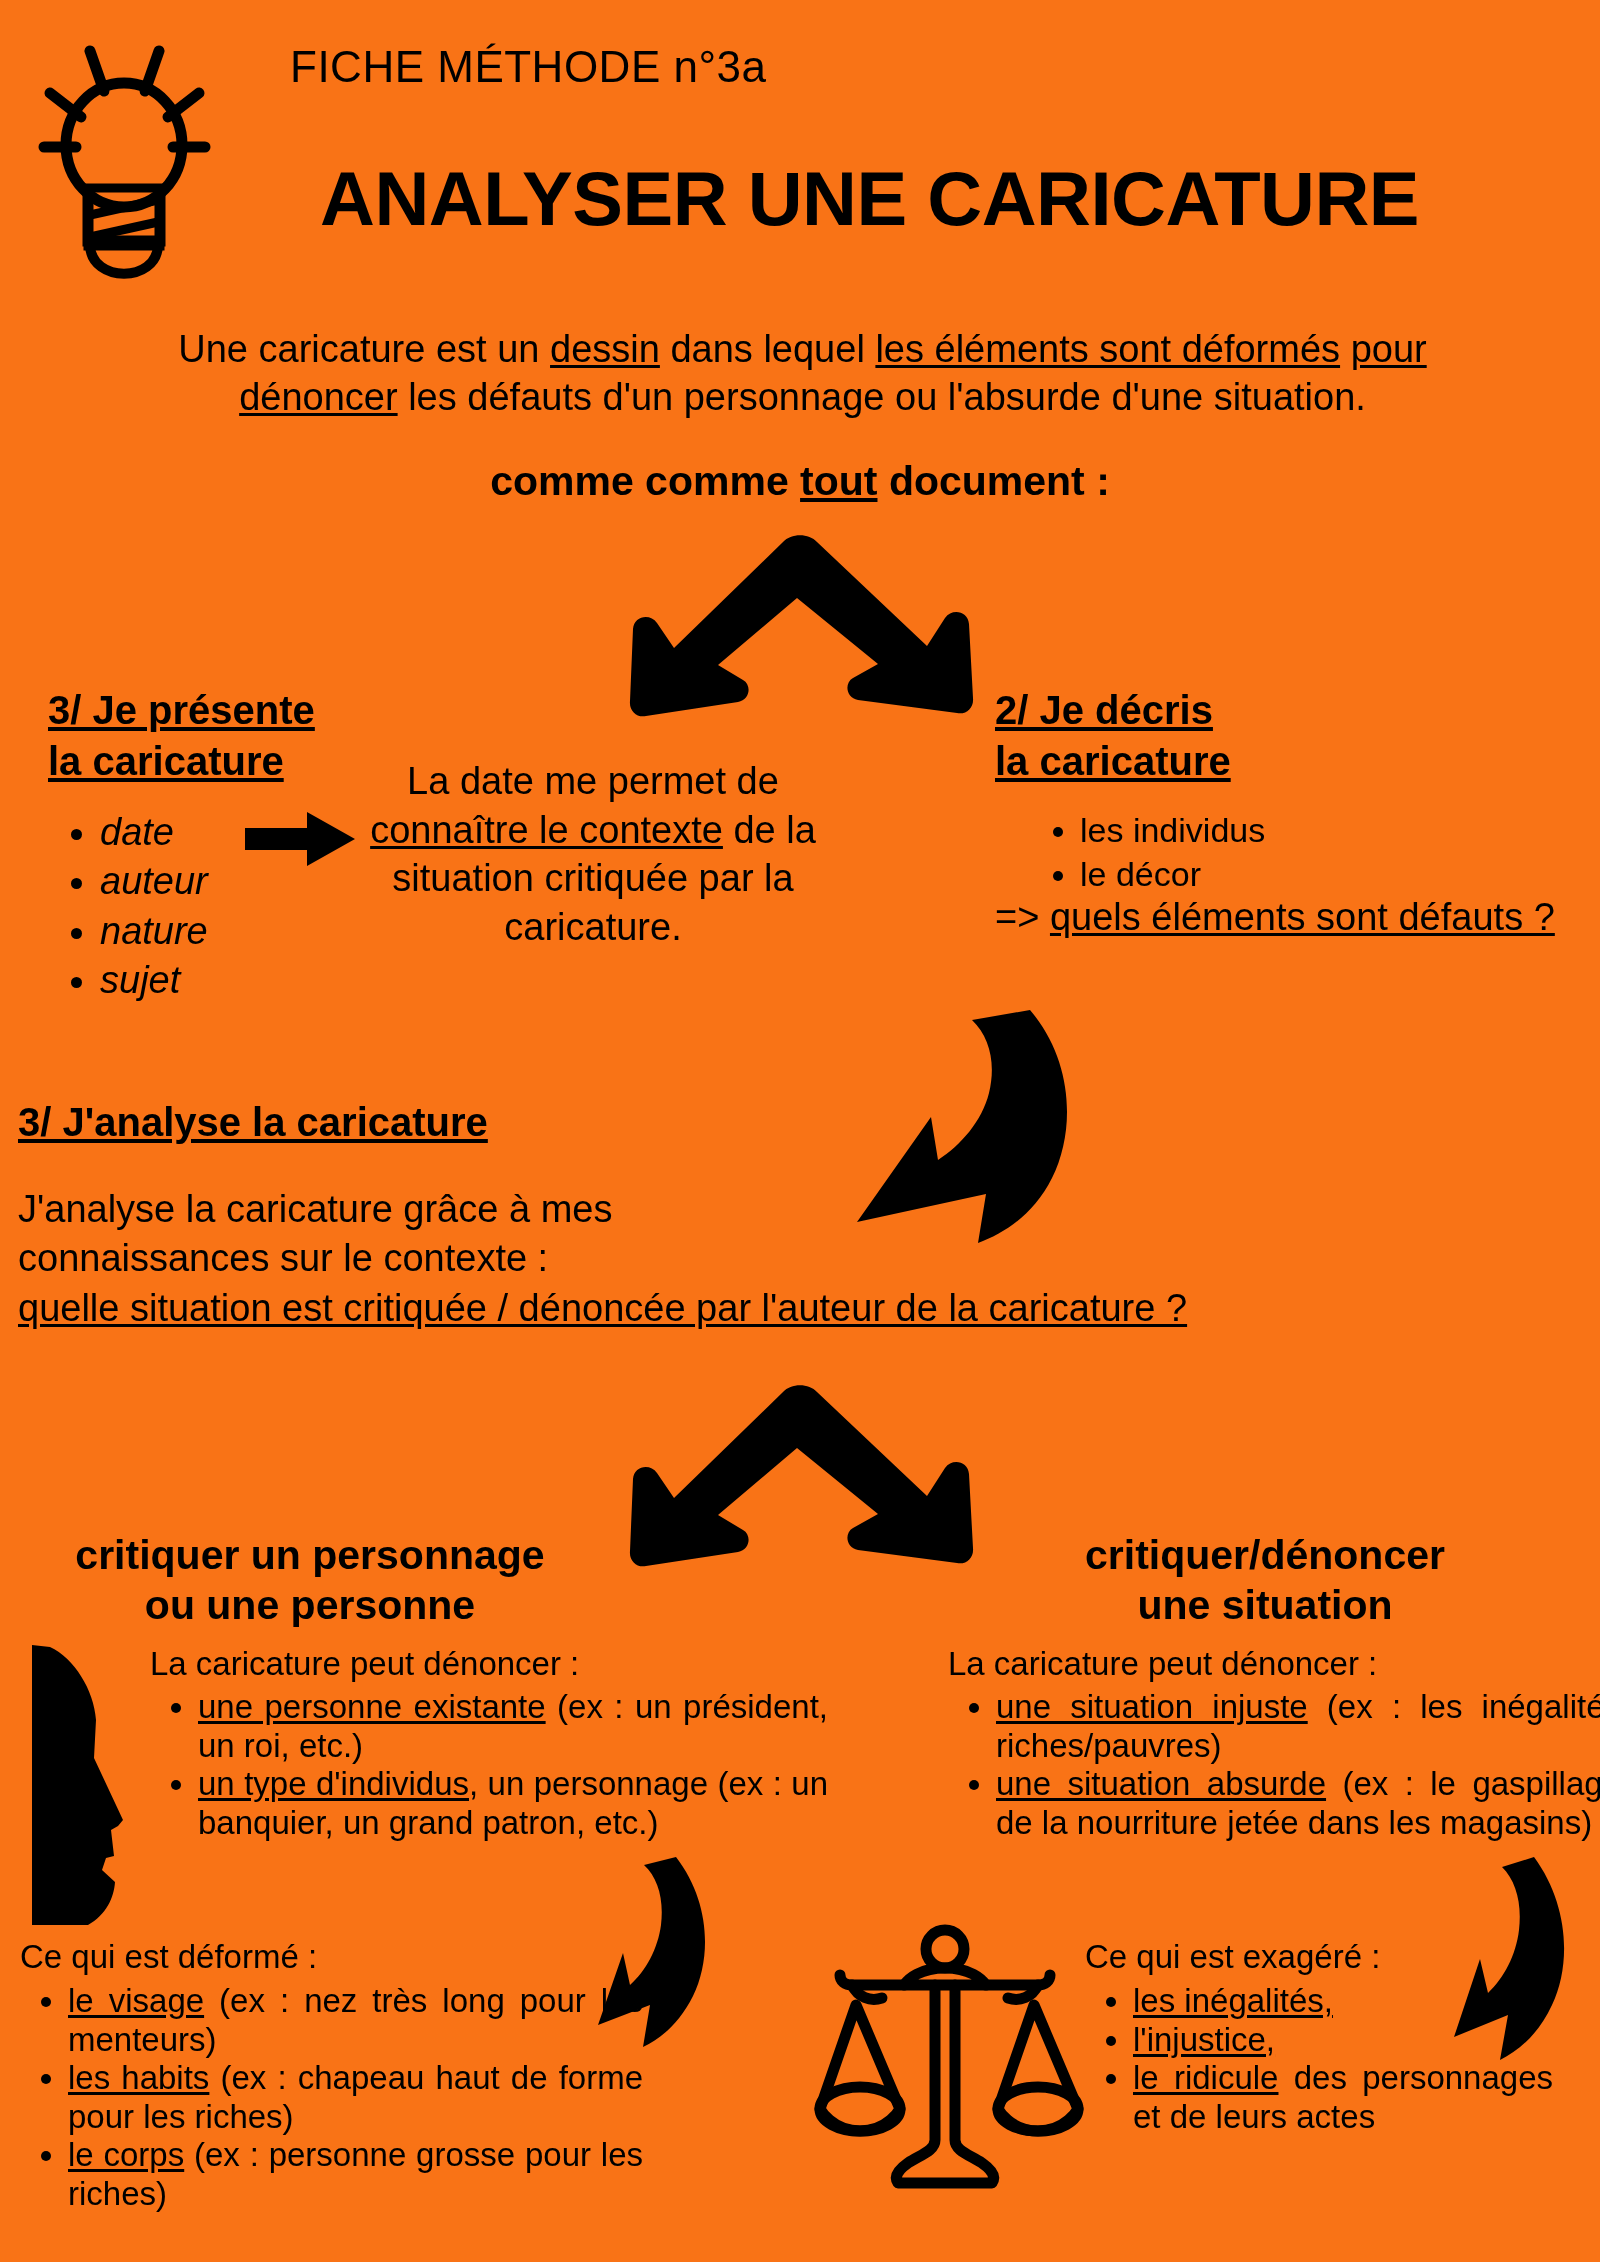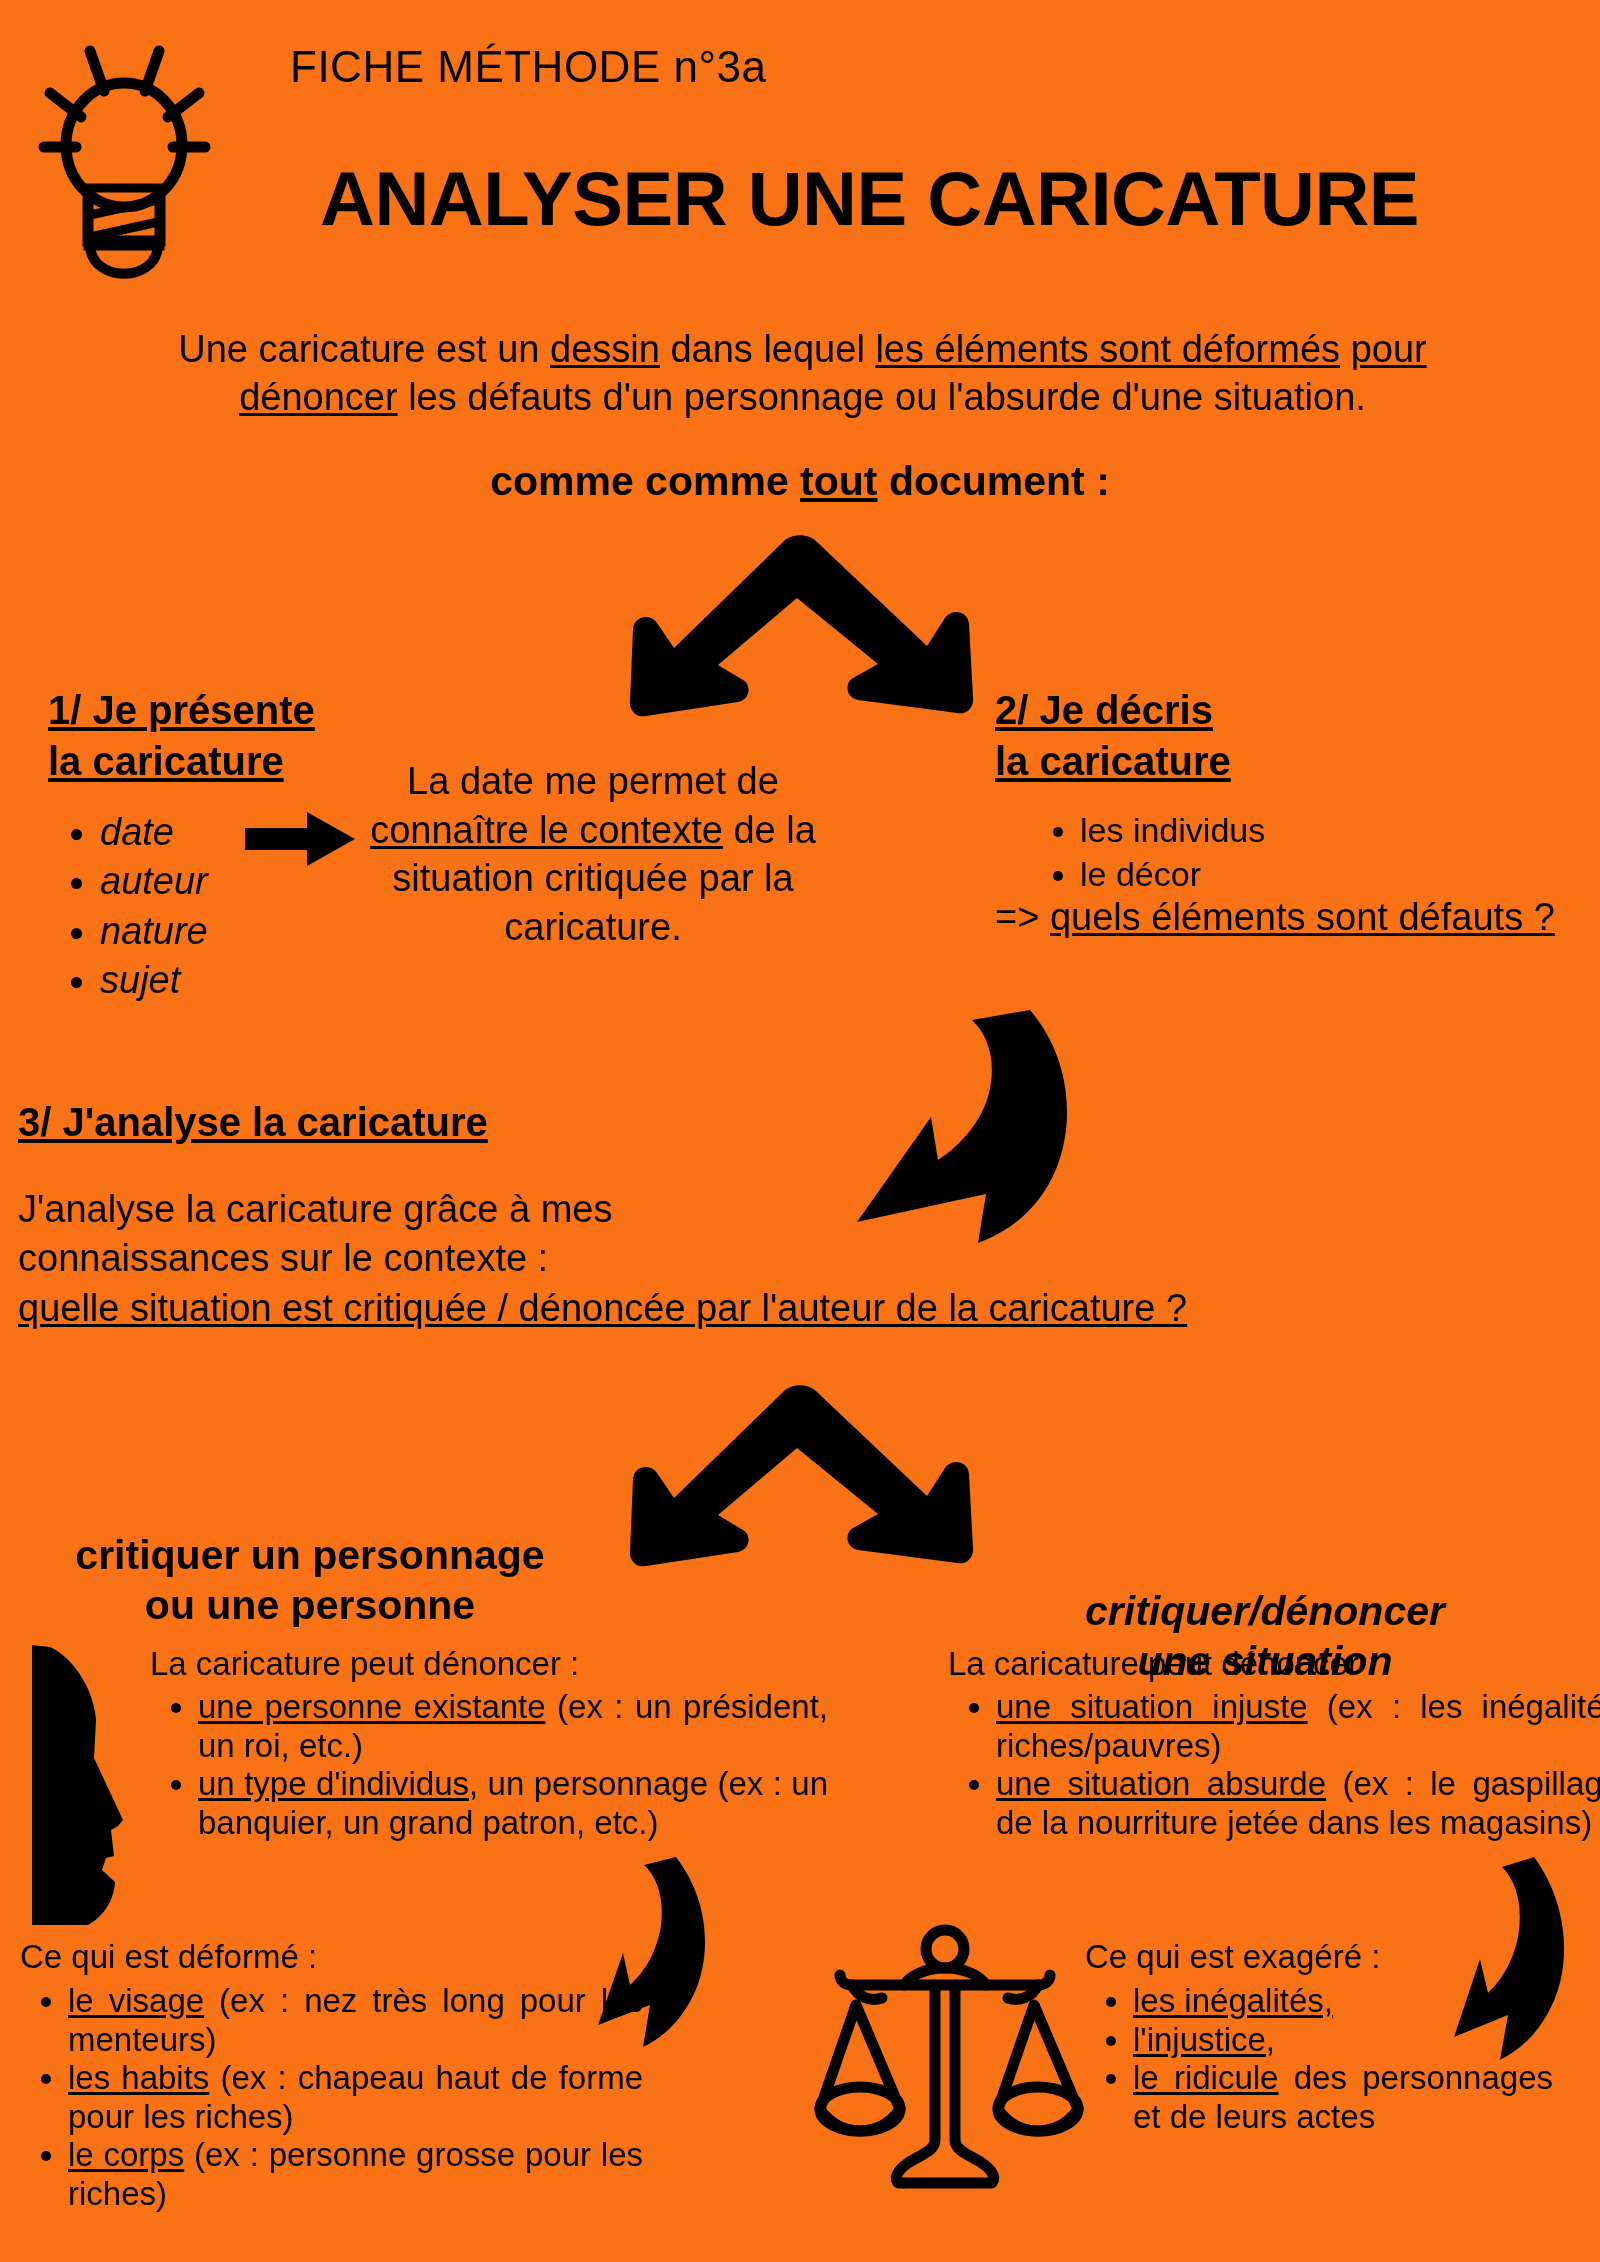--- a/index.html
+++ b/index.html
@@ -89,22 +89,22 @@
     left: 18px; top: 1185px; width: 1560px;
     font-size: 38px; line-height: 1.30;
   }
 
   
   #col-left-heading {
     left: 20px; top: 1530px; width: 580px;
     font-size: 41px; font-weight: 700; line-height: 1.22; text-align: center;
   }
   #col-right-heading {
-    left: 970px; top: 1586px; width: 590px;
-    font-size: 41px; font-weight: 700; line-height: 1.22; text-align: center; font-style: italic;
+    left: 970px; top: 1530px; width: 590px;
+    font-size: 41px; font-weight: 700; line-height: 1.22; text-align: center;
   }
 
   #face-icon { left: 10px; top: 1630px; width: 130px; height: 310px; }
   #scales-icon { left: 800px; top: 1905px; width: 290px; height: 330px; }
 
   #col-left-intro { left: 150px; top: 1645px; font-size: 33px; }
   #col-left-list {
     left: 150px; top: 1688px; width: 630px;
     margin: 0; padding: 0 0 0 48px;
     font-size: 33px; line-height: 1.17; list-style: disc;
@@ -171,21 +171,21 @@
     <span>comme comme </span><span class="u">tout</span><span> document :</span>
   </div>
 
   <div class="abs split-arrow" id="split-arrow-1">
     <svg viewBox="0 0 400 200" width="400" height="200" aria-hidden="true">
       <path d="M183 12 C191 3 209 3 217 12 L327 116 L345 88 C352 78 368 81 369 94 L373 168 C374 178 366 185 357 183 L258 170 C246 168 244 153 253 148 L278 134 L197 68 L118 135 L143 150 C152 155 150 170 138 172 L46 186 C37 188 29 181 30 171 L33 99 C34 86 50 83 57 93 L74 118 Z" fill="#000"></path>
     </svg>
   </div>
 
   <div class="abs" id="step1-title">
-    <span class="u">1/ Je présente</span><br>
+    <span class="u">3/ Je présente</span><br>
     <span class="u">la caricature</span>
   </div>
 
   <ul class="abs" id="step1-list">
     <li>date</li>
     <li>auteur</li>
     <li>nature</li>
     <li>sujet</li>
   </ul>
 

